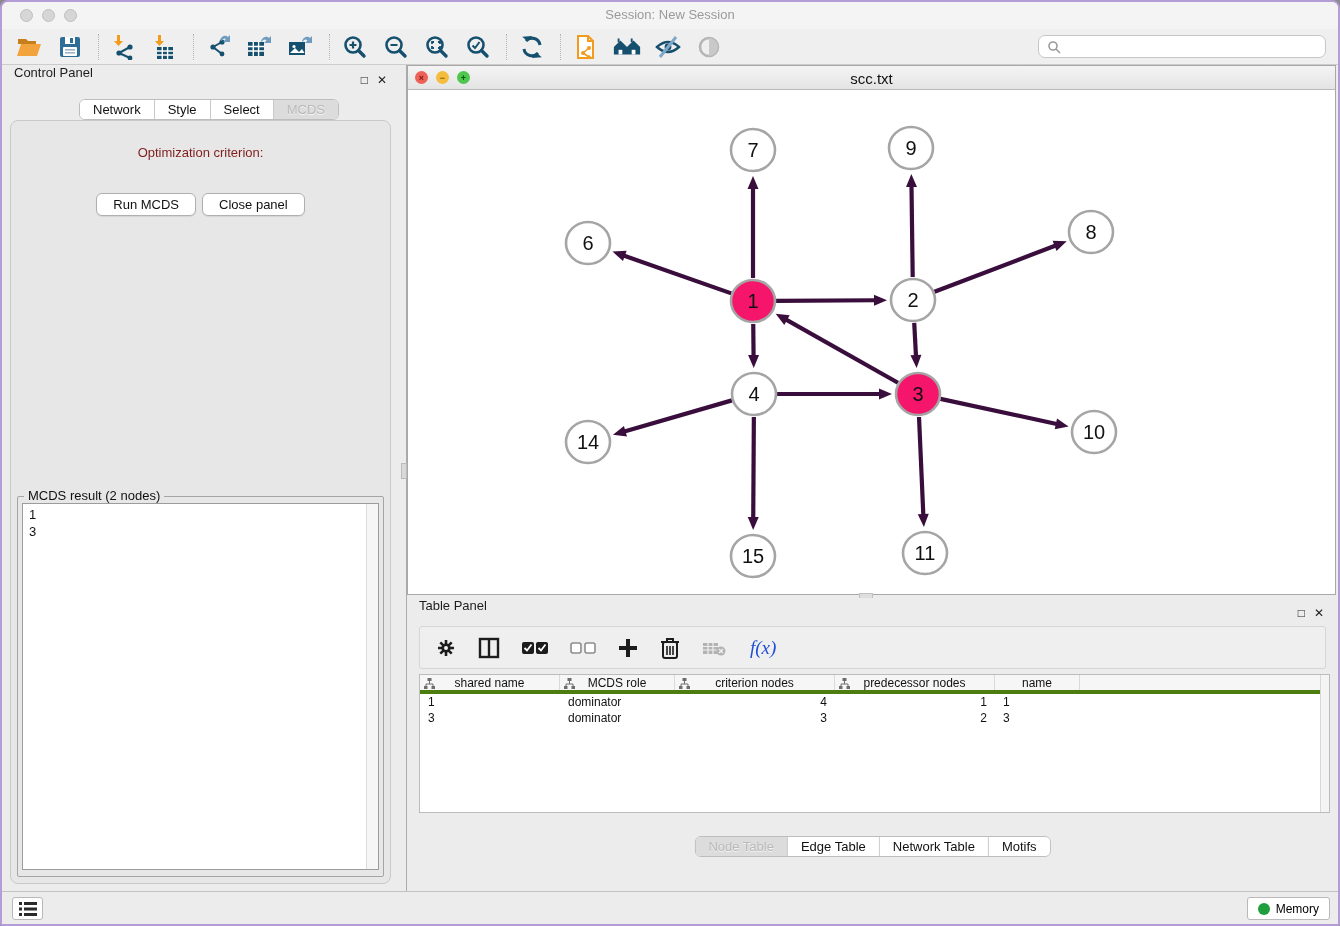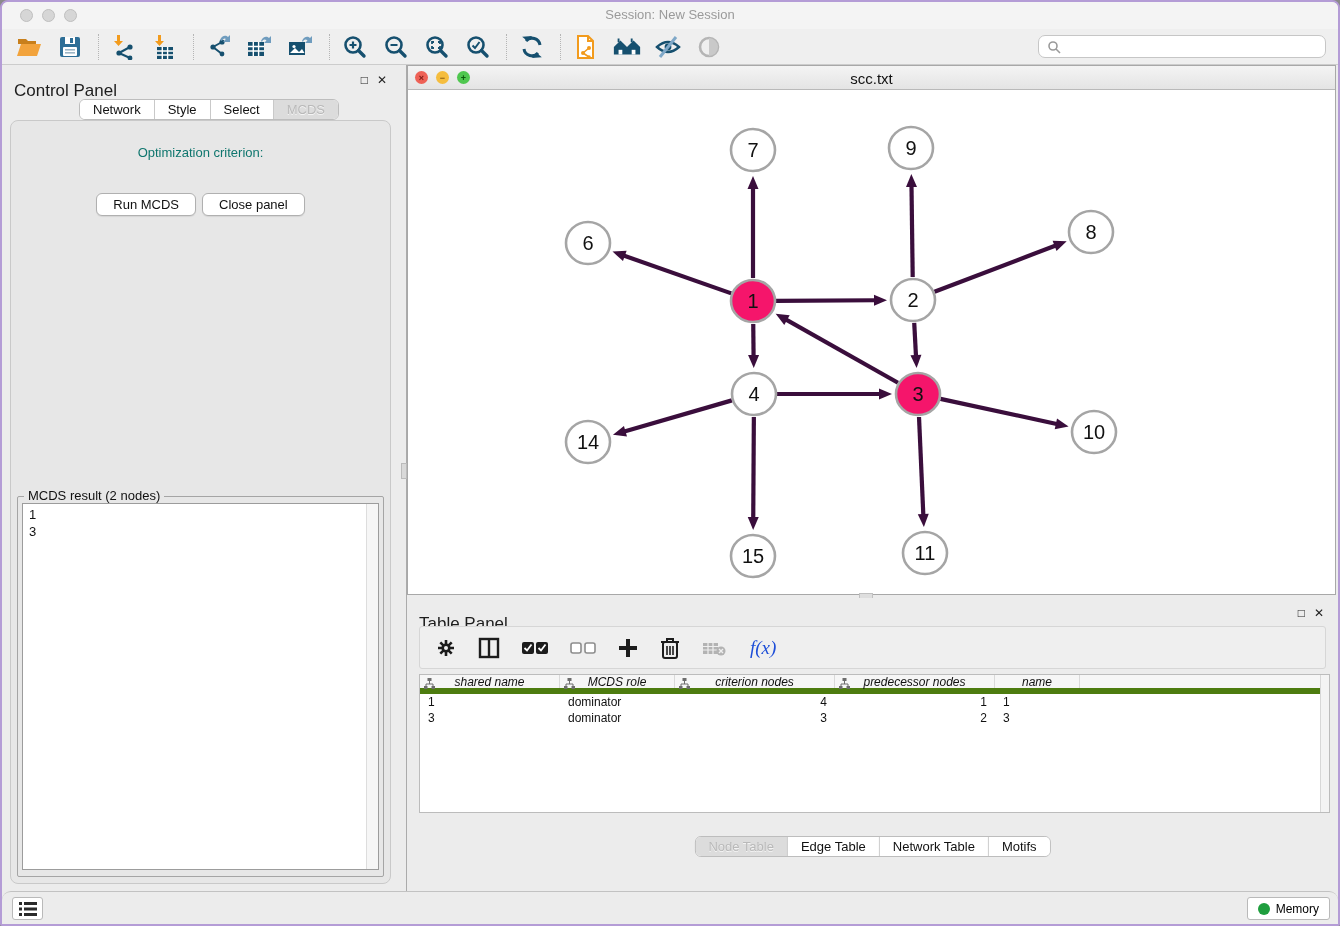--- a/index.html
+++ b/index.html
@@ -32,38 +32,38 @@
     border-left:1px dotted #b5b5b5; }
   .searchbox { position:absolute; right:12px; top:6px; width:288px; height:23px;
     background:#fff; border:1px solid #c6c6c6; border-radius:7px;
     display:flex; align-items:center; padding:0 8px; }
   .searchbox input { border:none; outline:none; flex:1; font-size:12px;
     margin-left:6px; background:transparent; }
 
   
   .ctrl { position:absolute; left:0; top:63px; width:399px; bottom:33px;
     background:#ececec; }
-  .panel-head { position:absolute; left:12px; top:16px; font-size:17px; color:#1d1d1d; }
+  .panel-head { position:absolute; left:12px; top:0; font-size:13px; color:#1d1d1d; }
   .panel-ctl { position:absolute; top:9px; display:flex; gap:9px; }
   .ctrl .panel-ctl { right:14px; }
   .float-glyph, .close-glyph { font-size:12px; color:#222; line-height:1; cursor:default; }
 
   .tabset { position:absolute; display:flex; border:1px solid #bdbdbd;
     border-radius:6px; overflow:hidden; background:#fff; height:21px; }
   .tabset .tab { padding:4px 13px; font-size:13px; color:#111; background:#fff;
     border-right:1px solid #c9c9c9; display:flex; align-items:center; }
   .tabset .tab:last-child { border-right:none; }
   .tabset .tab.selected { background:#dcdcdc; color:#b9b9b9;
     text-shadow:0 1px 0 #f4f4f4; }
   #ctrl-tabs { left:77px; top:34px; }
 
   .tab-content { position:absolute; left:8px; right:10px; top:55px; bottom:7px;
     background:#e7e7e7; border:1px solid #c9c9c9; border-radius:8px; }
   .opt-label { position:absolute; top:24px; width:100%; text-align:center;
-    font-size:13px; color:#0f766e; }
+    font-size:13px; color:#7f1d1d; }
   .selectbox { position:absolute; left:37px; right:39px; top:44px; height:23px;
     background:#fff; border:1px solid #b3b3b3; border-radius:6px;
     font-size:13px; display:flex; align-items:center; padding:0 10px;
     box-shadow:0 1px 1px rgba(0,0,0,0.06); }
   .stepper { position:absolute; right:8px; top:2px; display:flex;
     flex-direction:column; line-height:0.55; font-size:9px; color:#444; }
   .btnrow { position:absolute; top:72px; width:100%; display:flex;
     justify-content:center; gap:6px; }
   .mac-btn { background:#fff; border:1px solid #b0b0b0; border-radius:6px;
     font-size:13px; padding:3px 16px; height:23px; color:#111;
@@ -108,37 +108,37 @@
   .tablepanel .panel-ctl { right:14px; }
   .tbl-toolbar { position:absolute; left:12px; right:12px; top:28px; height:43px;
     background:#efefef; border:1px solid #d6d6d6; border-radius:3px;
     display:flex; align-items:center; gap:22px; padding-left:16px; }
   .tico { display:flex; align-items:center; justify-content:center; }
   .fx { font-family:"Liberation Serif", serif; font-style:italic;
     font-size:19px; color:#1d4ed8; }
 
   .datatable { position:absolute; left:12px; right:8px; top:76px; bottom:78px;
     background:#fff; border:1px solid #bcbcbc; overflow:hidden; }
-  .thead { display:flex; border-bottom:6px solid #4d7c0f; background:#f6f6f6;
-    height:19px;font-style:italic; }
+  .thead { display:flex; border-bottom:4px solid #4d7c0f; background:#f6f6f6;
+    height:19px; }
   .th { font-size:12px; color:#111; display:flex; align-items:center;
     justify-content:center; border-right:1px solid #d9d9d9; position:relative; }
   .th .tree { position:absolute; left:4px; top:3px; }
   .tr { display:flex; height:16px; align-items:center; }
   .td { font-size:12px; color:#111; padding:0 8px; overflow:hidden;
     white-space:nowrap; }
   .tbl-vscroll { position:absolute; right:0; top:0; bottom:0; width:9px;
     background:#f4f4f4; border-left:1px solid #d8d8d8; }
 
   #table-tabs { left:50%; transform:translateX(-50%); bottom:34px; top:auto;
     position:absolute;margin-top:47px; }
 
   
   .statusbar { position:absolute; left:0; right:0; bottom:0; height:33px;
-    background:#ececec; border-top:1px solid #c2c2c2;border-radius:9px; }
+    background:#ececec; border-top:1px solid #c2c2c2; }
   .status-btn { position:absolute; left:10px; top:5px; width:31px; height:23px;
     background:#fff; border:1px solid #b9b9b9; border-radius:3px;
     display:flex; align-items:center; justify-content:center; }
   .mem-btn { position:absolute; right:8px; top:5px; height:23px;
     background:#fff; border:1px solid #b9b9b9; border-radius:3px;
     display:flex; align-items:center; gap:6px; padding:0 10px; font-size:12px; }
   .mem-dot { width:12px; height:12px; border-radius:50%; background:#1f9e3e; }
 </style>
 </head>
 <body>

